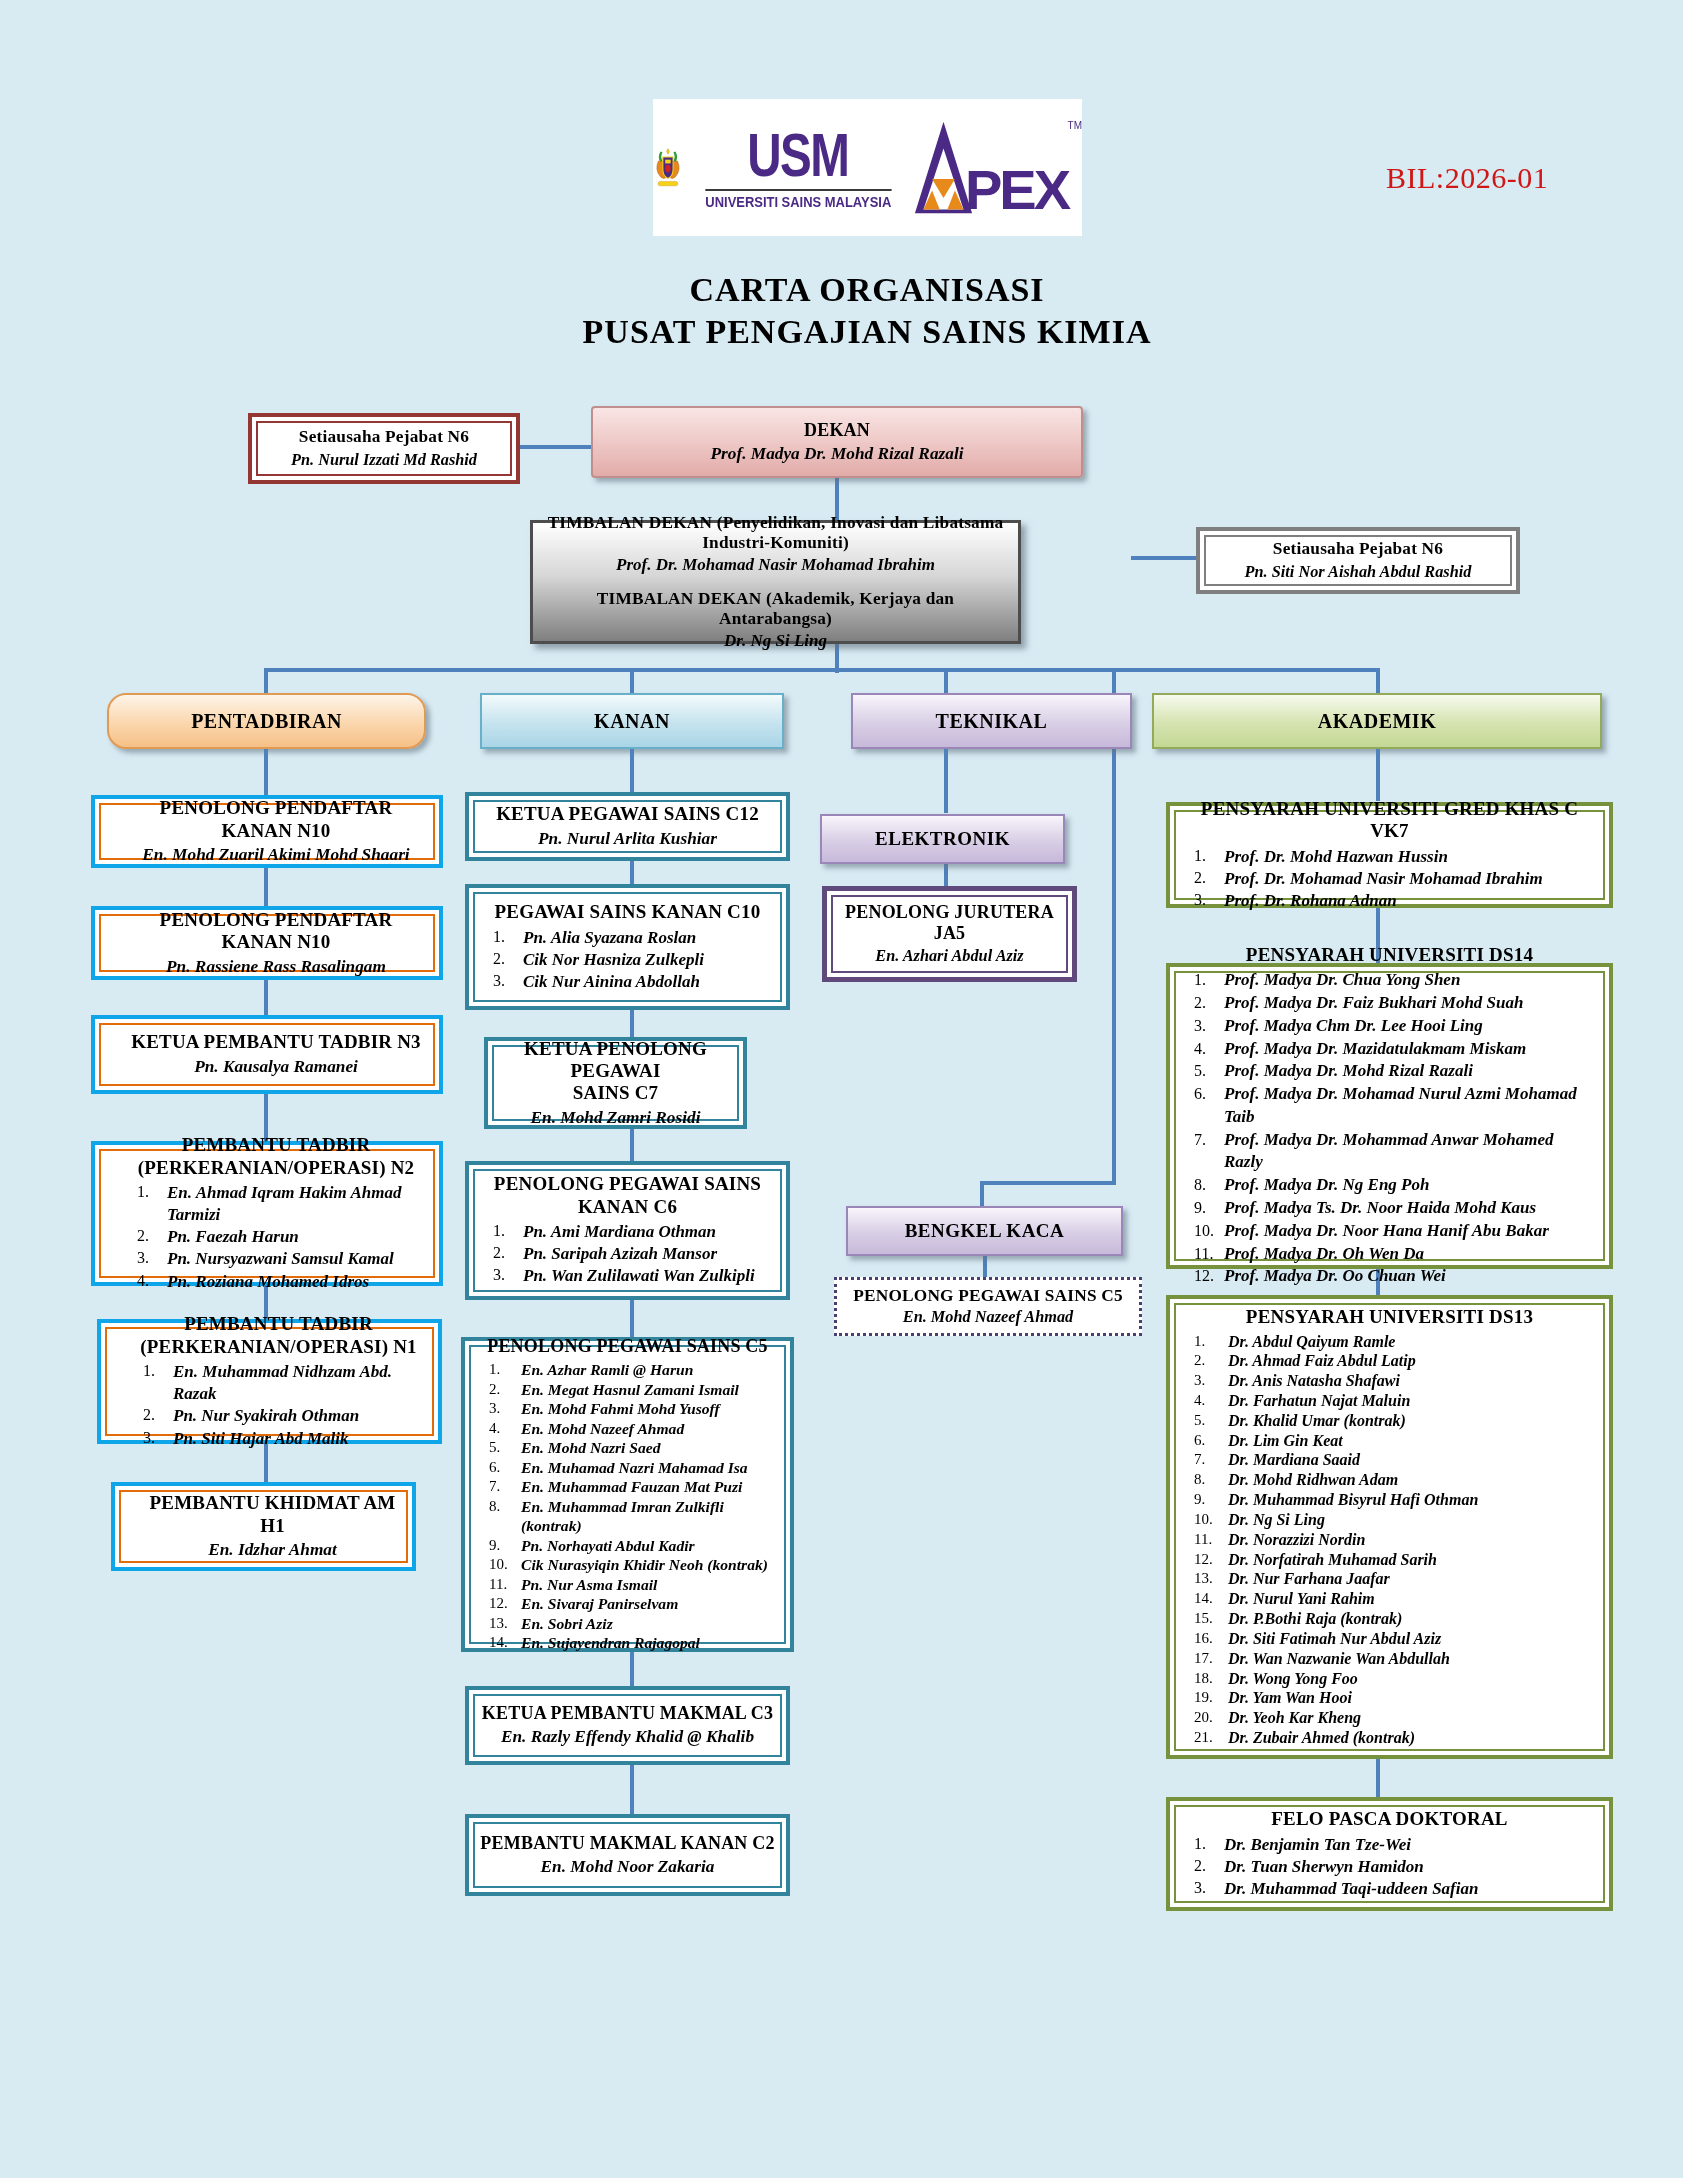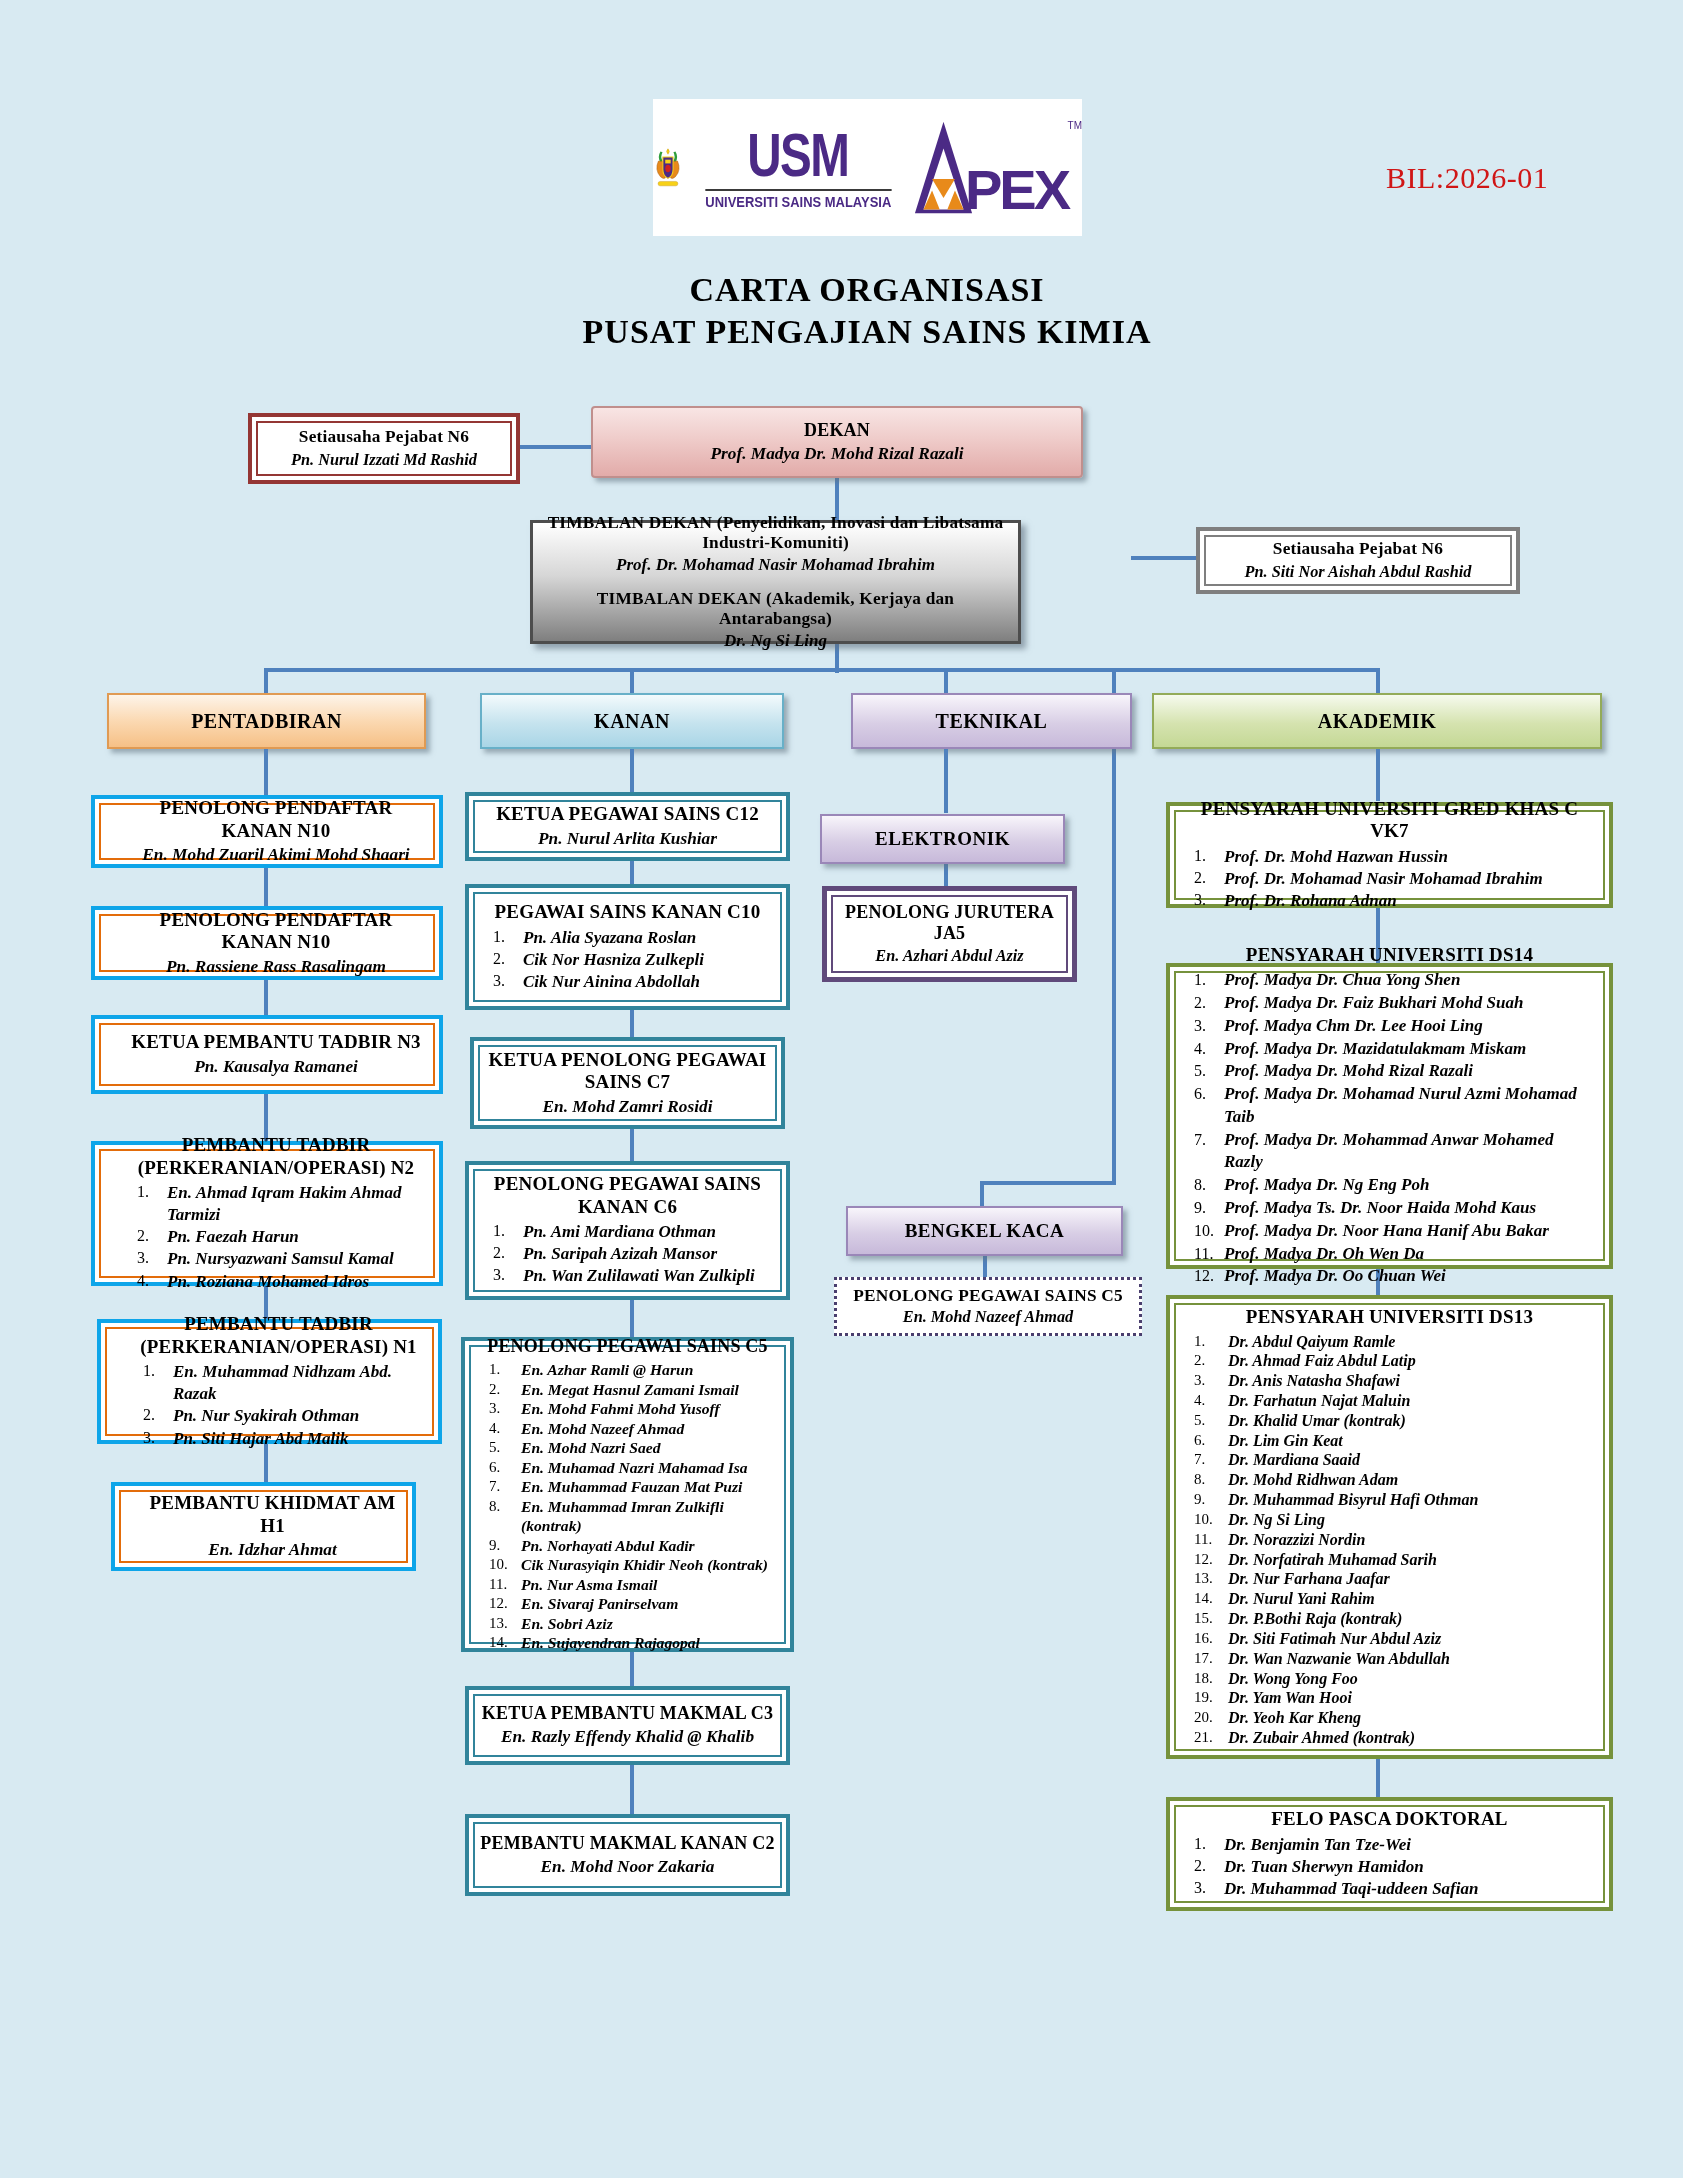--- a/index.html
+++ b/index.html
@@ -29,21 +29,21 @@
   .db-maroon{border:4px solid #943634;box-shadow:inset 0 0 0 4px #fff,inset 0 0 0 6px #943634;}
   .db-gray{border:4px solid #7f7f7f;box-shadow:inset 0 0 0 4px #fff,inset 0 0 0 6px #7f7f7f;}
   .db-orange{border:4px solid #0ea5e9;box-shadow:inset 0 0 0 4px #fff,inset 0 0 0 6px #e36c0a;padding-left:18px;}
   .db-teal{border:4px solid #31849b;box-shadow:inset 0 0 0 4px #fff,inset 0 0 0 6px #31849b;}
   .db-green{border:4px solid #76923c;box-shadow:inset 0 0 0 4px #fff,inset 0 0 0 6px #76923c;}
   .db-purple{border:5px solid #604a7b;box-shadow:inset 0 0 0 4px #fff,inset 0 0 0 6px #604a7b;}
   .dotted{border:3px dotted #4a3f6e;}
 
   
   .hdr{position:absolute;box-sizing:border-box;display:flex;align-items:center;justify-content:center;font-weight:700;font-size:20px;letter-spacing:0.5px;box-shadow:4px 4px 5px rgba(96,114,128,.55);border:2px solid;}
-  .hdr-orange{background:linear-gradient(180deg,#fdf4e9 0%,#fbd9b2 50%,#f6c086 100%);border-color:#e09a53;}
+  .hdr-orange{background:linear-gradient(180deg,#fdf4e9 0%,#fbd9b2 50%,#f6c086 100%);border-color:#e09a53;border-radius:19px;}
   .hdr-teal{background:linear-gradient(180deg,#f3fafc 0%,#c5e3ee 55%,#a9d5e6 100%);border-color:#68b0c8;}
   .hdr-purple{background:linear-gradient(180deg,#f8f5fb 0%,#d8cee5 55%,#c7b9da 100%);border-color:#9a87b8;}
   .hdr-green{background:linear-gradient(180deg,#f6faee 0%,#d5e3af 55%,#c4d895 100%);border-color:#93ab59;}
 
   .dekan{background:linear-gradient(180deg,#f8e5e4 0%,#efccca 45%,#e2abA9 100%);border:2px solid #c08f8d;border-radius:4px;box-shadow:4px 4px 5px rgba(96,114,128,.55);}
   .timbalan{background:linear-gradient(180deg,#ffffff 0%,#d6d6d6 45%,#7f7f7f 100%);border:3px solid #4d4d4d;box-shadow:5px 5px 6px rgba(96,114,128,.6);}
   .timbalan .btitle{font-size:17.3px;}
   .timbalan .bname{font-size:17px;margin-top:0;}
   .tspacer{height:14px;}
 
@@ -253,21 +253,21 @@
             <span class="num">2.</span>
             <span class="mname">Cik Nor Hasniza Zulkepli</span>
           </div>
           <div class="mrow">
             <span class="num">3.</span>
             <span class="mname">Cik Nur Ainina Abdollah</span>
           </div>
         </div>
     </div>
   </div>
-  <div class="box db-teal" style="left:470px;top:1037px;width:315px;height:92px;">
+  <div class="box db-teal" style="left:484px;top:1037px;width:263px;height:92px;">
     <div class="pad">
       <div class="btitle">KETUA PENOLONG PEGAWAI</div>
       <div class="btitle">SAINS  C7</div>
       <div class="bname">En. Mohd Zamri Rosidi</div>
     </div>
   </div>
   <div class="box db-teal" style="left:465px;top:1161px;width:325px;height:139px;">
     <div class="pad">
       <div class="btitle">PENOLONG PEGAWAI SAINS</div>
       <div class="btitle">KANAN C6</div>

